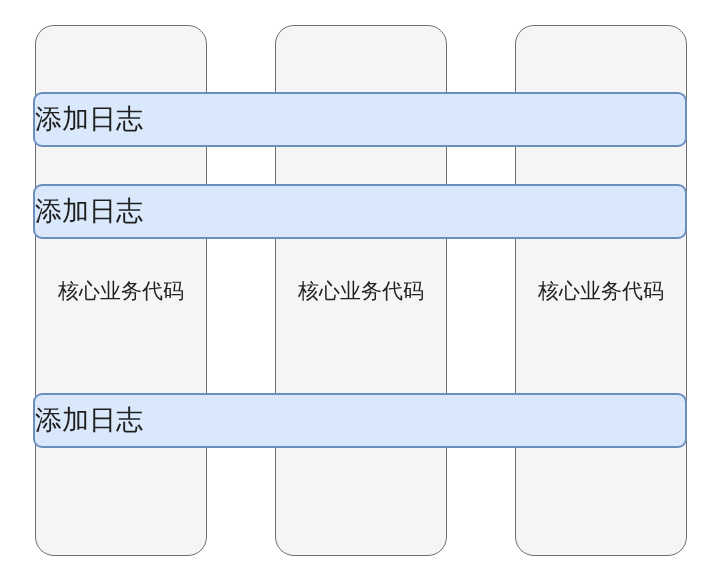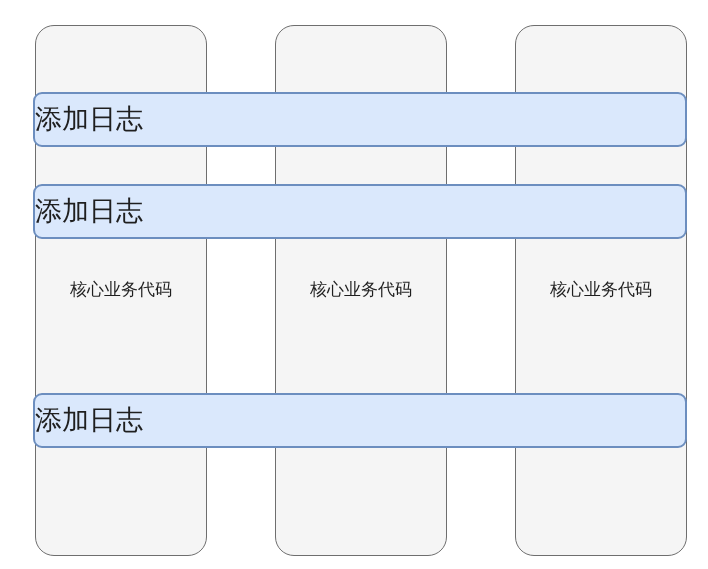--- a/index.html
+++ b/index.html
@@ -32,21 +32,21 @@
     border-radius: 19px;
     display: flex;
     align-items: center;
     justify-content: center;
     z-index: 1;
   }
   .pillar-1 { left: 35px; }
   .pillar-2 { left: 275px; }
   .pillar-3 { left: 515px; }
   .pillar-label {
-    font-size: 17px;
+    font-size: 21px;
     color: var(--text);
     white-space: nowrap;
     text-align: left;
     line-height: 1.2;
   }
   .crossbar {
     position: absolute;
     left: 33px;
     width: 654px;
     height: 55px;

